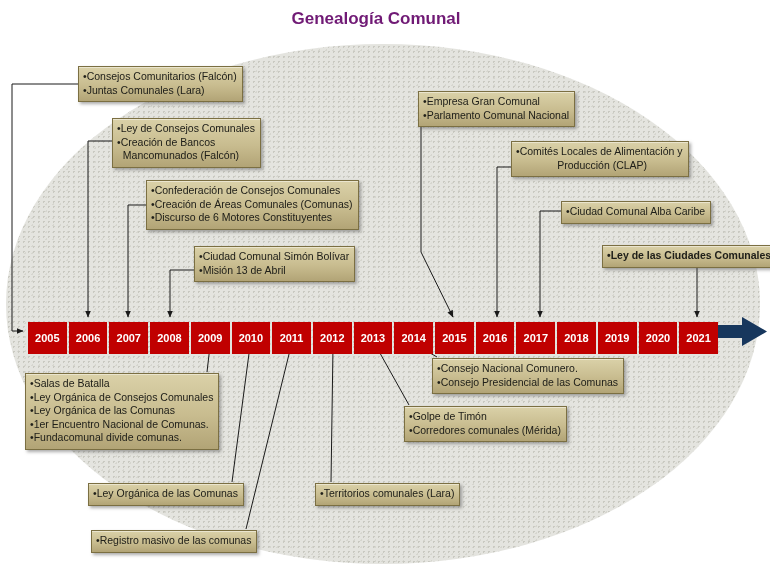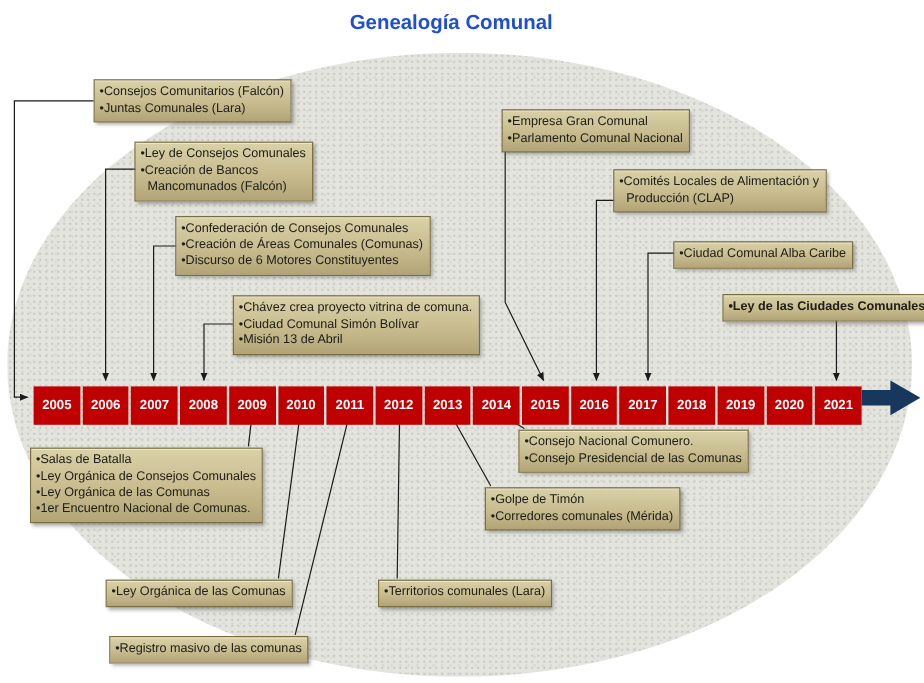--- a/index.html
+++ b/index.html
@@ -23,21 +23,21 @@
     background-size: 5px 5px, 7px 7px;
     background-position: 0 0, 2px 3px;
   }
   #title {
     position: absolute;
     left: 0; top: 9px;
     width: 752px;
     text-align: center;
     font-size: 17px;
     font-weight: bold;
-    color: #1d4ed8;
+    color: #701a75;
   }
   svg.overlay {
     position: absolute;
     left: 0; top: 0;
     pointer-events: none;
   }
   svg.overlay path.conn {
     fill: none;
     stroke: #1a1a1a;
     stroke-width: 1;
@@ -132,43 +132,43 @@
       <div class="callout-line">•Ley de Consejos Comunales</div>
       <div class="callout-line">•Creación de Bancos</div>
       <div class="callout-line">&nbsp;&nbsp;Mancomunados (Falcón)</div>
     </div>
   <div class="callout" style="left:146px; top:180px;">
       <div class="callout-line">•Confederación de Consejos Comunales</div>
       <div class="callout-line">•Creación de Áreas Comunales (Comunas)</div>
       <div class="callout-line">•Discurso de 6 Motores Constituyentes</div>
     </div>
   <div class="callout" style="left:194px; top:246px;">
-      <div class="callout-line">•Chávez crea proyecto vitrina de comuna.</div>
       <div class="callout-line">•Ciudad Comunal Simón Bolívar</div>
       <div class="callout-line">•Misión 13 de Abril</div>
     </div>
   <div class="callout" style="left:418px; top:91px;">
       <div class="callout-line">•Empresa Gran Comunal</div>
       <div class="callout-line">•Parlamento Comunal Nacional</div>
     </div>
-  <div class="callout" style="left:511px; top:141px;">
+  <div class="callout" style="left:511px; top:141px;text-align:center;">
       <div class="callout-line">•Comités Locales de Alimentación y</div>
       <div class="callout-line">&nbsp;&nbsp;Producción (CLAP)</div>
     </div>
   <div class="callout" style="left:561px; top:201px;">
       <div class="callout-line">•Ciudad Comunal Alba Caribe</div>
     </div>
   <div class="callout" style="left:602px; top:245px;font-weight:bold;">
       <div class="callout-line">•Ley de las Ciudades Comunales</div>
     </div>
   <div class="callout" style="left:25px; top:373px;">
       <div class="callout-line">•Salas de Batalla</div>
       <div class="callout-line">•Ley Orgánica de Consejos Comunales</div>
       <div class="callout-line">•Ley Orgánica de las Comunas</div>
       <div class="callout-line">•1er Encuentro Nacional de Comunas.</div>
+      <div class="callout-line">•Fundacomunal divide comunas.</div>
     </div>
   <div class="callout" style="left:88px; top:483px;">
       <div class="callout-line">•Ley Orgánica de las Comunas</div>
     </div>
   <div class="callout" style="left:91px; top:530px;">
       <div class="callout-line">•Registro masivo de las comunas</div>
     </div>
   <div class="callout" style="left:315px; top:483px;">
       <div class="callout-line">•Territorios comunales (Lara)</div>
     </div>

